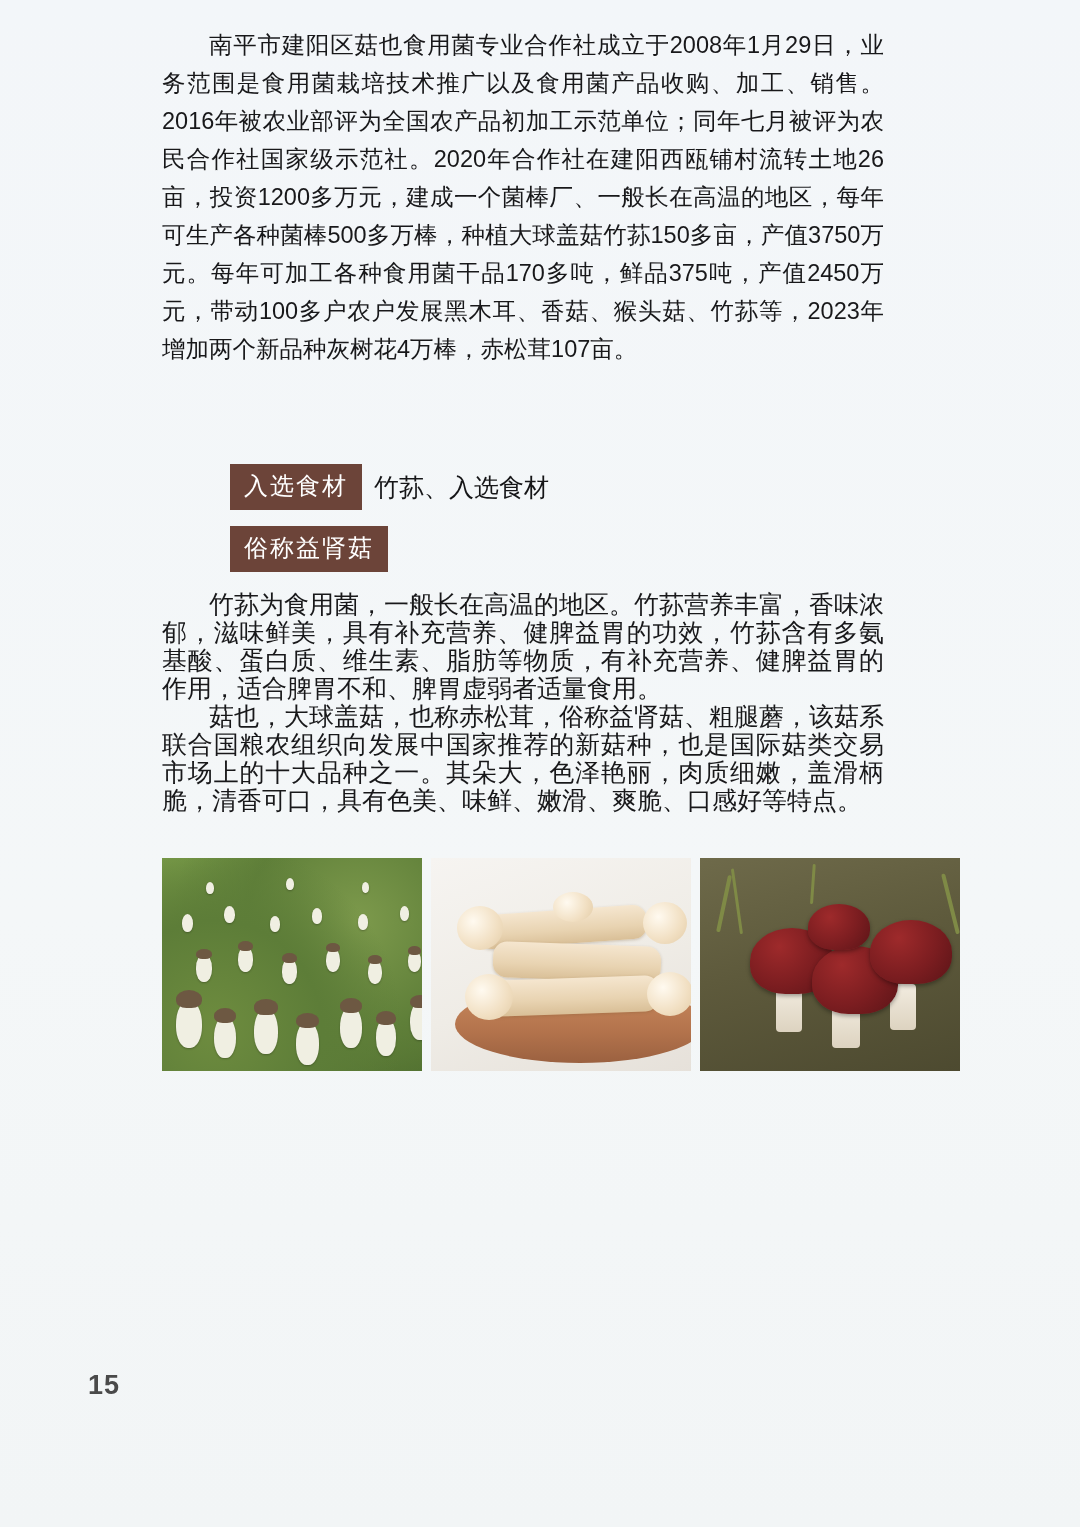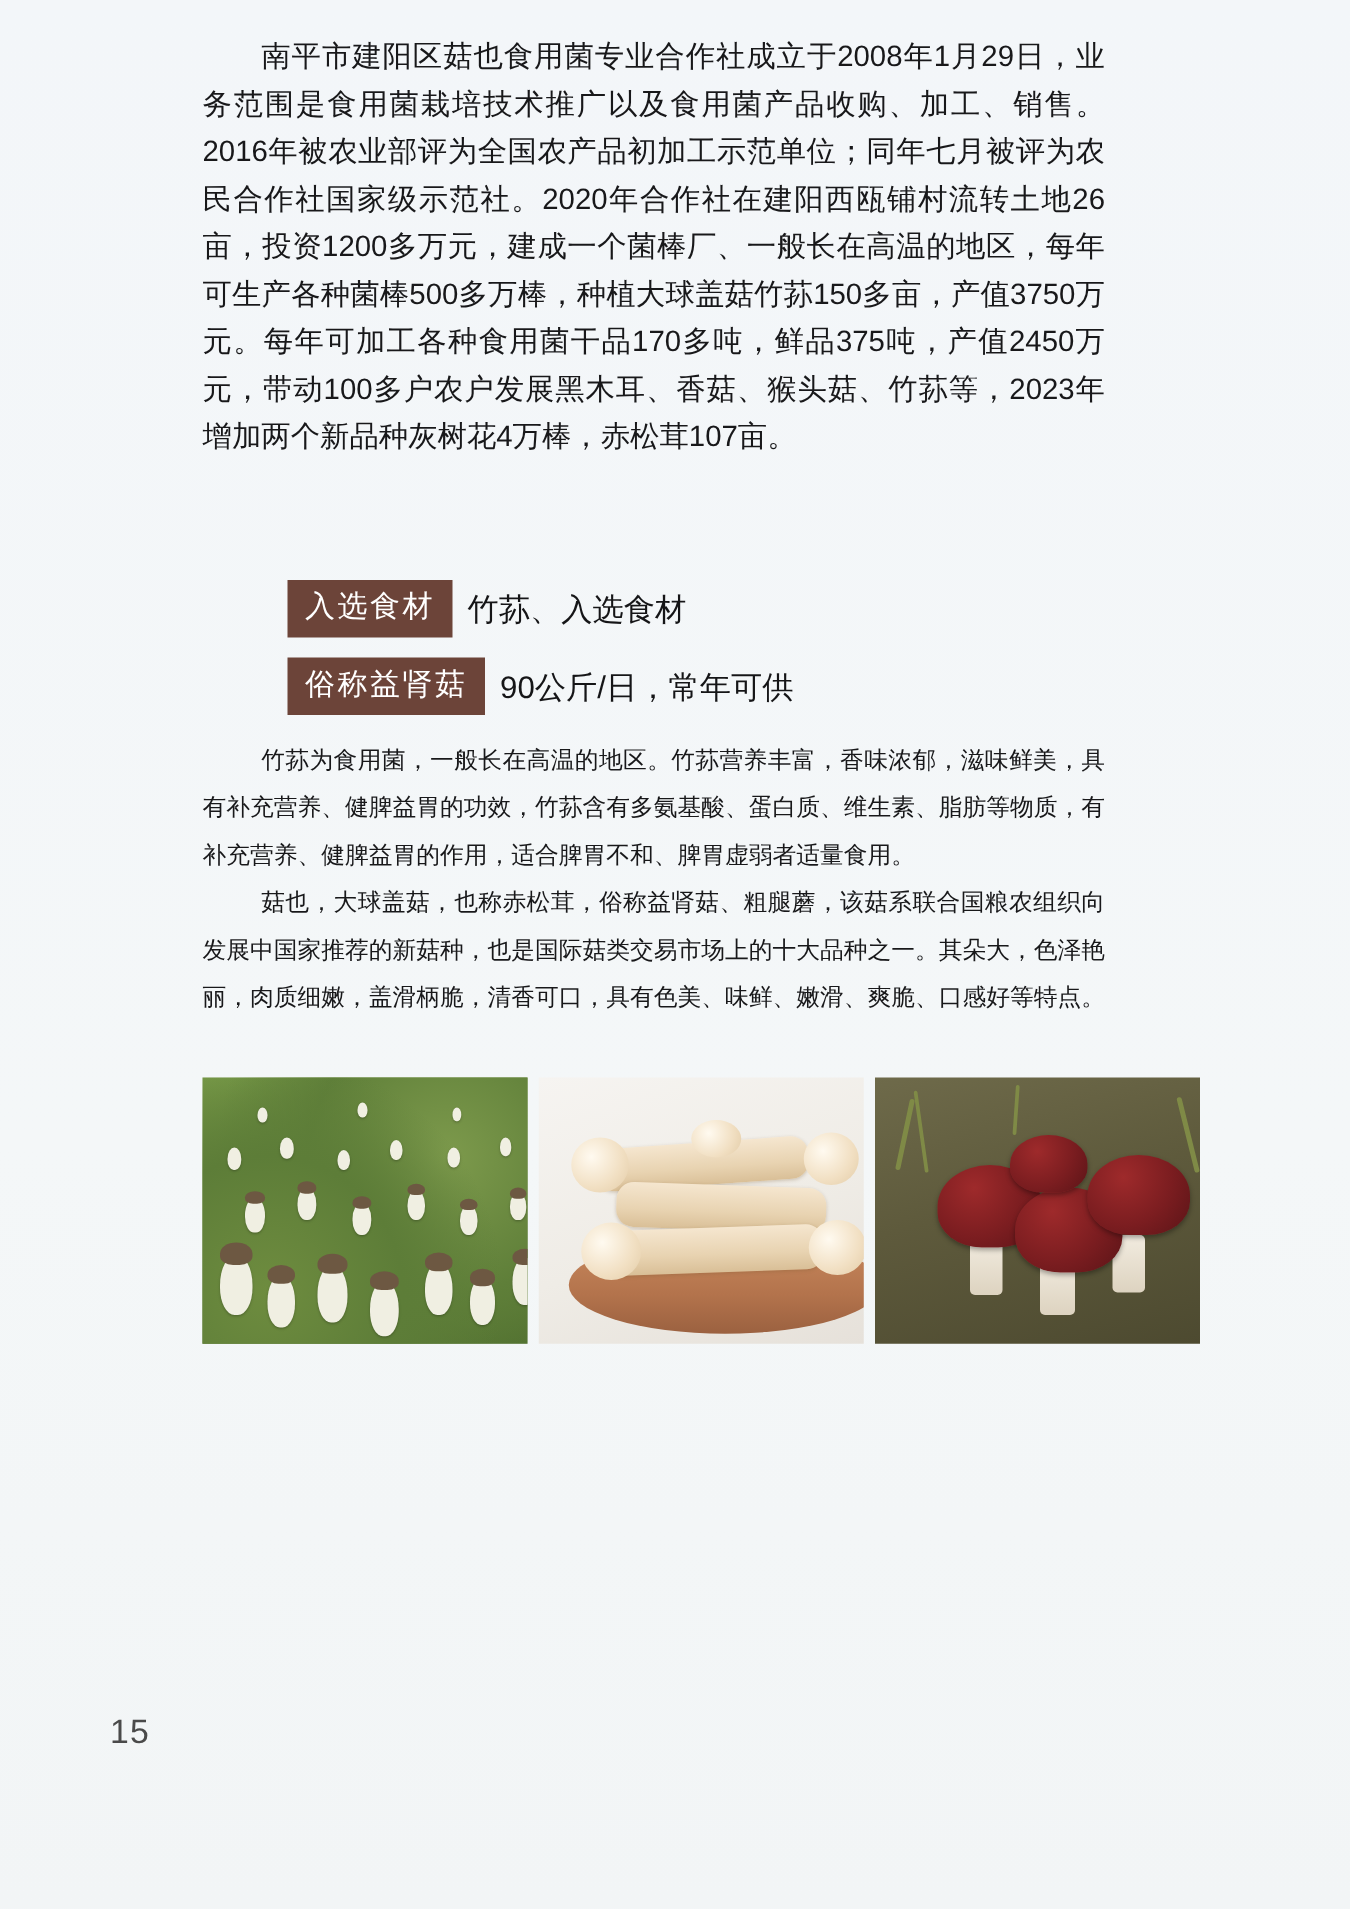--- a/index.html
+++ b/index.html
@@ -82,22 +82,22 @@
     white-space: nowrap;
   }
   .label-row.single {
     margin-bottom: 4px;
   }
 
   
   .desc {
     margin: 18px 0 0 22px;
     width: 722px;
-    font-size: 19px;
-    line-height: 38px;
+    font-size: 25px;
+    line-height: 28px;
     color: #18181a;
     text-align: justify;
     text-indent: 47px;
   }
   .desc.second {
     margin-top: 0px;
   }
 
   
   .photo-row {
@@ -178,41 +178,41 @@
   }
 
   
   .page-number {
     position: absolute;
     left: 88px;
     top: 1370px;
     font-size: 27px;
     color: #4a4a4a;
     letter-spacing: 1px;
+    font-weight: bold;
   }
 </style>
 </head>
 <body>
 
 <div class="page">
   <div class="content">
 
 
     <p class="intro">南平市建阳区菇也食用菌专业合作社成立于2008年1月29日，业务范围是食用菌栽培技术推广以及食用菌产品收购、加工、销售。2016年被农业部评为全国农产品初加工示范单位；同年七月被评为农民合作社国家级示范社。2020年合作社在建阳西瓯铺村流转土地26亩，投资1200多万元，建成一个菌棒厂、一般长在高温的地区，每年可生产各种菌棒500多万棒，种植大球盖菇竹荪150多亩，产值3750万元。每年可加工各种食用菌干品170多吨，鲜品375吨，产值2450万元，带动100多户农户发展黑木耳、香菇、猴头菇、竹荪等，2023年增加两个新品种灰树花4万棒，赤松茸107亩。</p>
 
     <div class="label-block">
 
       <div class="label-row">
         <span class="tag">入选食材</span>
         <span class="tag-value">竹荪、入选食材</span>
       </div>
 
       <div class="label-row">
         <span class="tag">俗称益肾菇</span>
-        <span class="tag-value">90公斤/日，常年可供</span>
       </div>
 
 
     </div>
 
     <p class="desc">竹荪为食用菌，一般长在高温的地区。竹荪营养丰富，香味浓郁，滋味鲜美，具有补充营养、健脾益胃的功效，竹荪含有多氨基酸、蛋白质、维生素、脂肪等物质，有补充营养、健脾益胃的作用，适合脾胃不和、脾胃虚弱者适量食用。</p>
     <p class="desc second">菇也，大球盖菇，也称赤松茸，俗称益肾菇、粗腿蘑，该菇系联合国粮农组织向发展中国家推荐的新菇种，也是国际菇类交易市场上的十大品种之一。其朵大，色泽艳丽，肉质细嫩，盖滑柄脆，清香可口，具有色美、味鲜、嫩滑、爽脆、口感好等特点。</p>
 
     <div class="photo-row">
 

